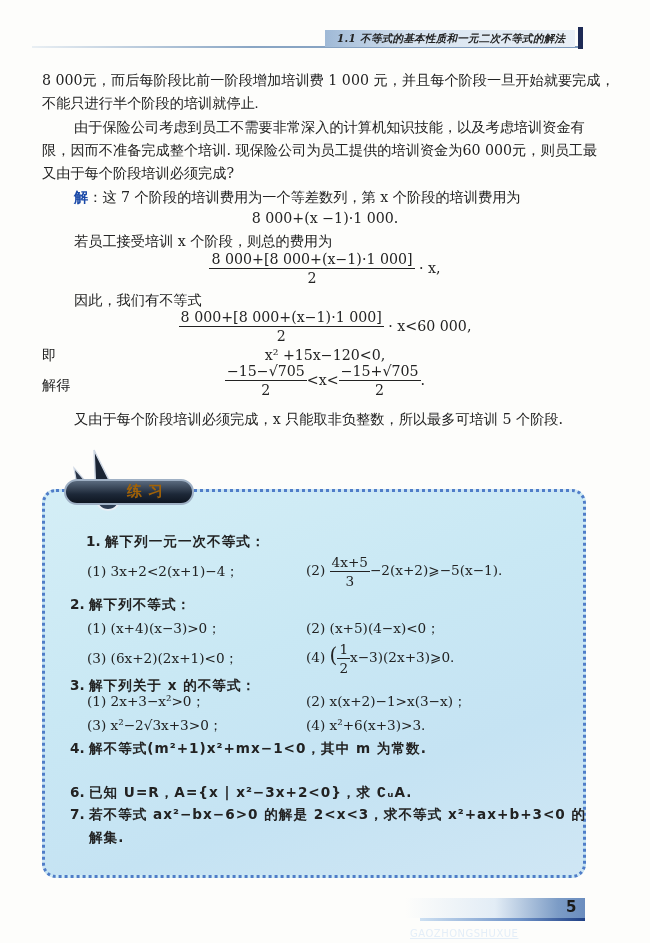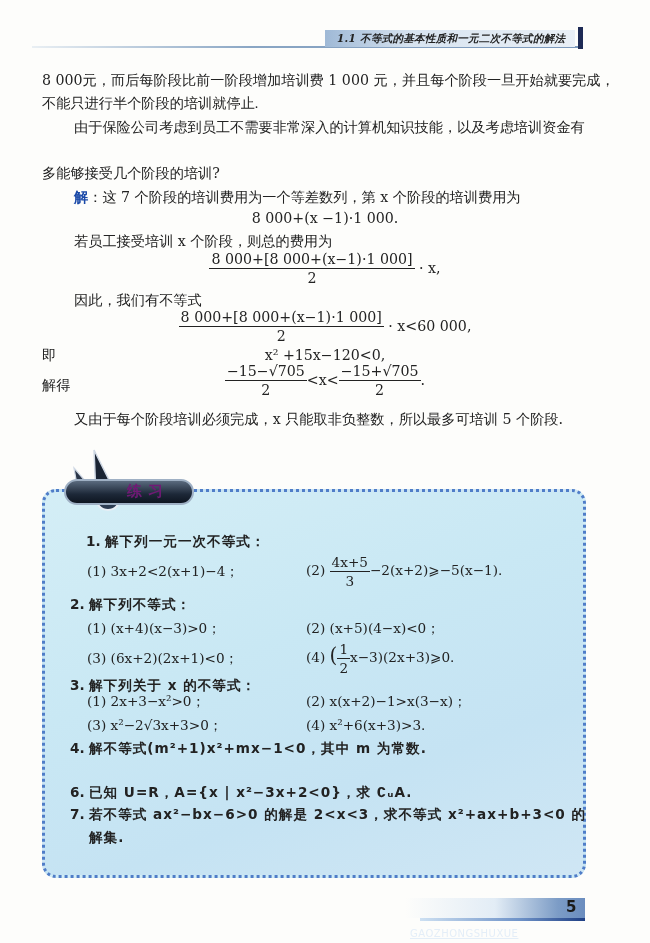--- a/index.html
+++ b/index.html
@@ -44,21 +44,21 @@
     position: absolute; left: 42px; top: 489px; width: 544px; height: 389px;
     background: linear-gradient(160deg, #d4eef6 0%, #c9e8f4 40%, #c5e3f3 70%, #cfe6f4 100%);
     border: 3px dotted #4f7dc8; border-radius: 14px;
   }
   .ex-tab {
     position: absolute; left: 64px; top: 479px; width: 130px; height: 26px;
     background: linear-gradient(to bottom, #5a6a7e, #1d2838 60%, #0e1520);
     border-radius: 13px; border: 2px solid #9fb0c4;
   }
   .ex-tab-label {
-    position: absolute; left: 127px; top: 482px; color: #701a75; font-weight: bold;
+    position: absolute; left: 127px; top: 482px; color: #a16207; font-weight: bold;
     font-size: 15px; letter-spacing: 6px; font-family: Liberation Sans, sans-serif;
   }
   .ex-icon { position: absolute; left: 56px; top: 446px; width: 80px; height: 70px; }
 
   .ex { position: absolute; font-size: 13.6px; line-height: 20px; white-space: nowrap; }
   .ex .n { font-weight: bold; font-family: "DejaVu Sans", sans-serif; }
   .ex .q { font-family: "DejaVu Sans", sans-serif; font-weight: bold; letter-spacing: 1px; }
 
   
   .ftr-band {
@@ -85,21 +85,22 @@
 
   <div class="hdr-rule"></div>
   <div class="hdr-band">
     <span>1.1  不等式的基本性质和一元二次不等式的解法</span>
   </div>
   <div class="hdr-bar"></div>
 
   <div class="txt" style="top:70px;">8 000元，而后每阶段比前一阶段增加培训费 1 000 元，并且每个阶段一旦开始就要完成，</div>
   <div class="txt" style="top:93px;font-family:Liberation Serif, serif;">不能只进行半个阶段的培训就停止.</div>
   <div class="txt indent" style="top:117px;">由于保险公司考虑到员工不需要非常深入的计算机知识技能，以及考虑培训资金有</div>
-  <div class="txt" style="top:163px;">多能够接受几个阶段的培训?</div>
+  <div class="txt" style="top:140px;">限，因而不准备完成整个培训. 现保险公司为员工提供的培训资金为60 000元，则员工最</div>
+  <div class="txt" style="top:163px;">又由于每个阶段培训必须完成?</div>
 
   <div class="txt indent" style="top:187px;">
     <span class="jie">解</span><span>：这 7 个阶段的培训费用为一个等差数列，第 x 个阶段的培训费用为</span>
   </div>
   <div class="txt center" style="top:208px;">8 000+(x −1)·1 000.</div>
   <div class="txt indent" style="top:231px;">若员工接受培训 x 个阶段，则总的费用为</div>
 
   <div class="txt center" style="top:250px;">
     <span class="frac">
       <span class="num">8 000+[8 000+(x−1)·1 000]</span>

